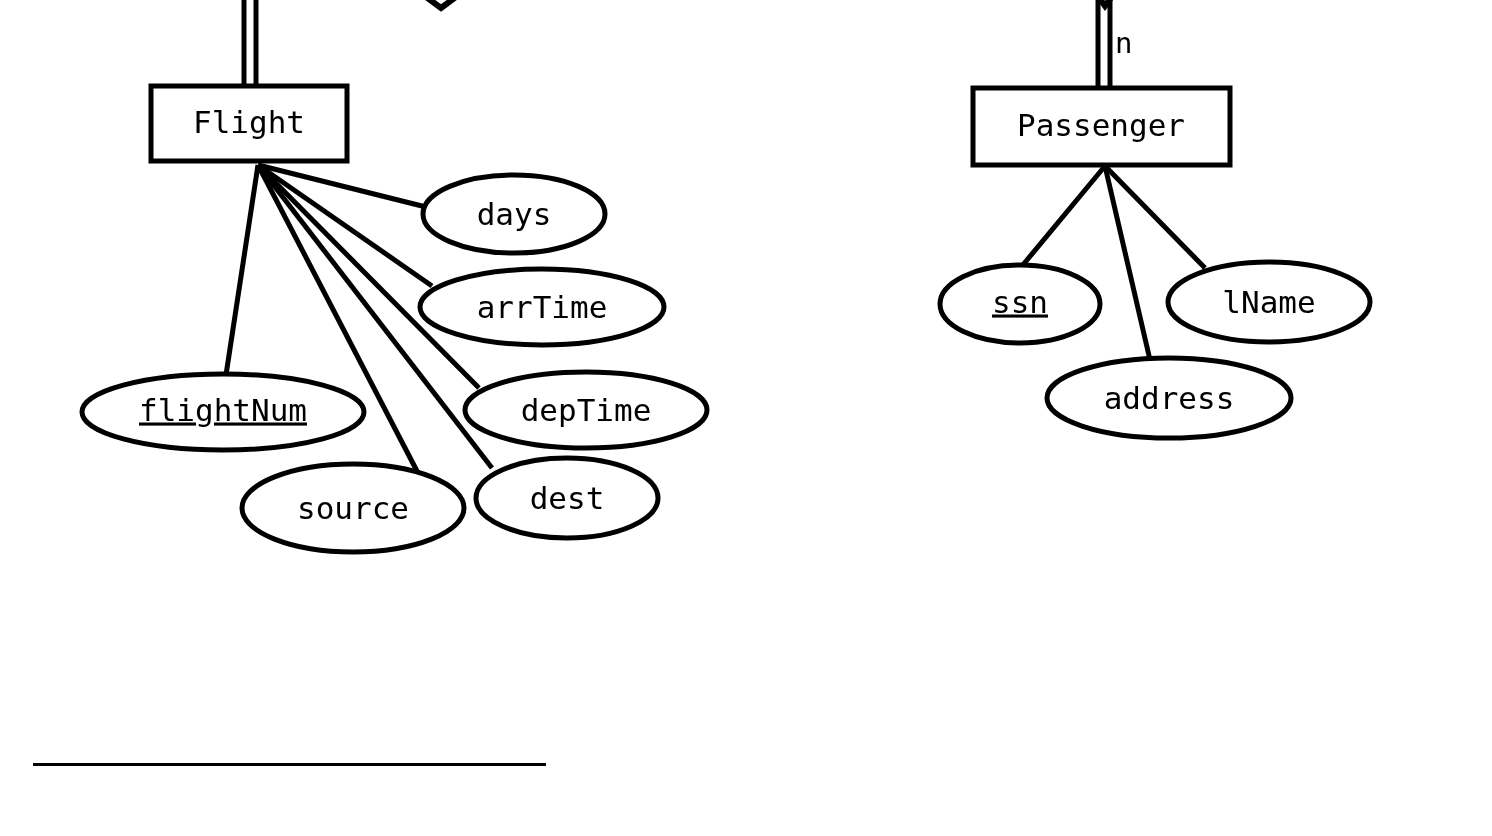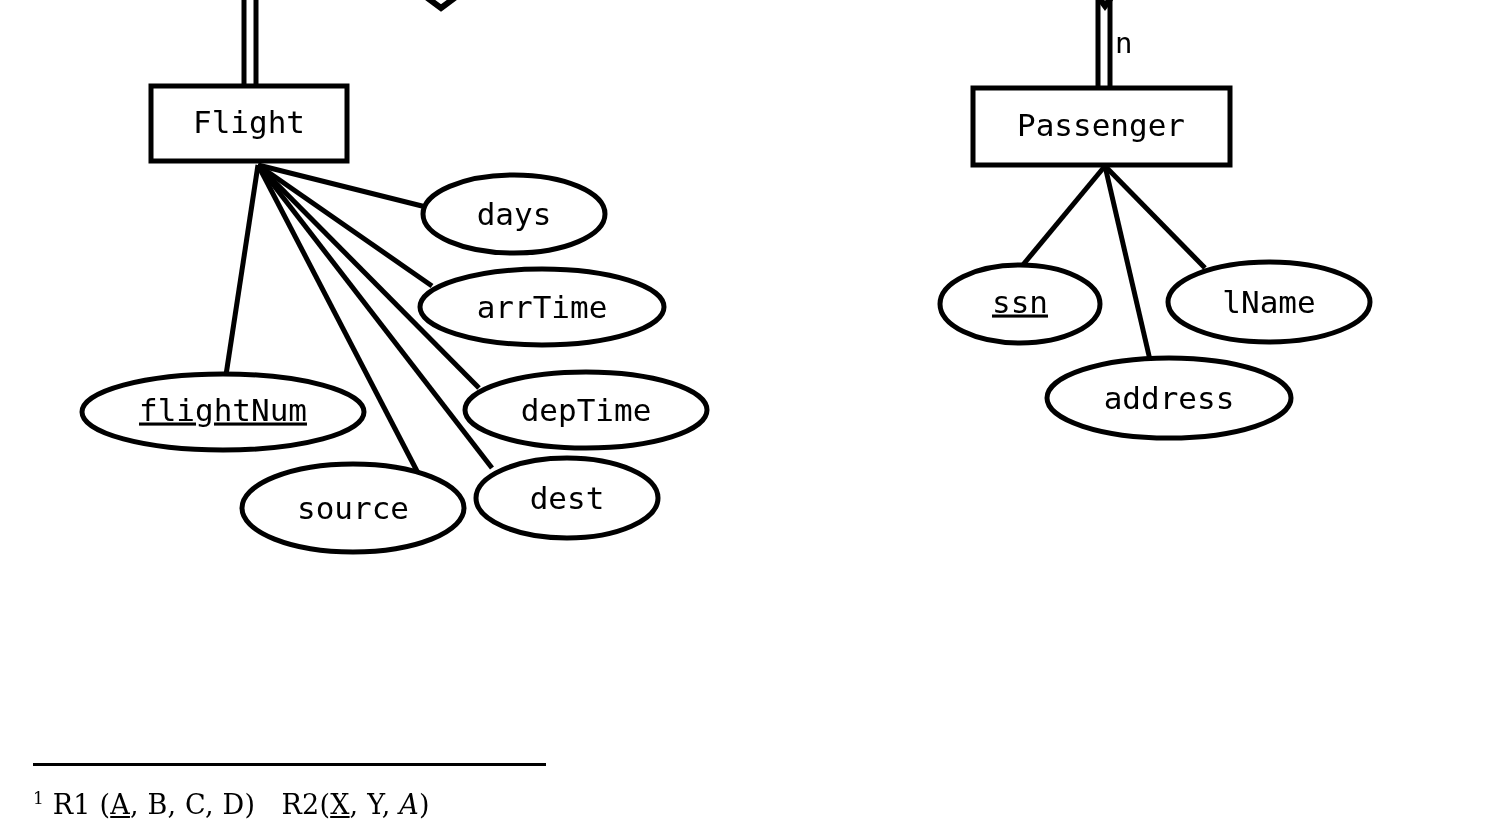--- a/index.html
+++ b/index.html
@@ -176,15 +176,14 @@
 
     <g>
       <rect class="shape-stroke" x="973" y="88" width="257" height="77"></rect>
       <text class="entity-label" x="1101" y="127">Passenger</text>
     </g>
 
   </svg>
 
   <div class="footnote-rule" style="left:33px; top:763px; width:513px; height:3px;"></div>
 
-  <div class="footnote-text" style="left:33px; top:788px;"><span class="fn-sup">1</span><span> R1 (</span><span class="fn-u">A</span><span>, B, C, D)</span><span>   </span><span>R2(</span><span class="fn-u">X</span><span>, Y, </span><span class="fn-i">A</span><span>)</span></div>
 
 </div>
 
 </body></html>

